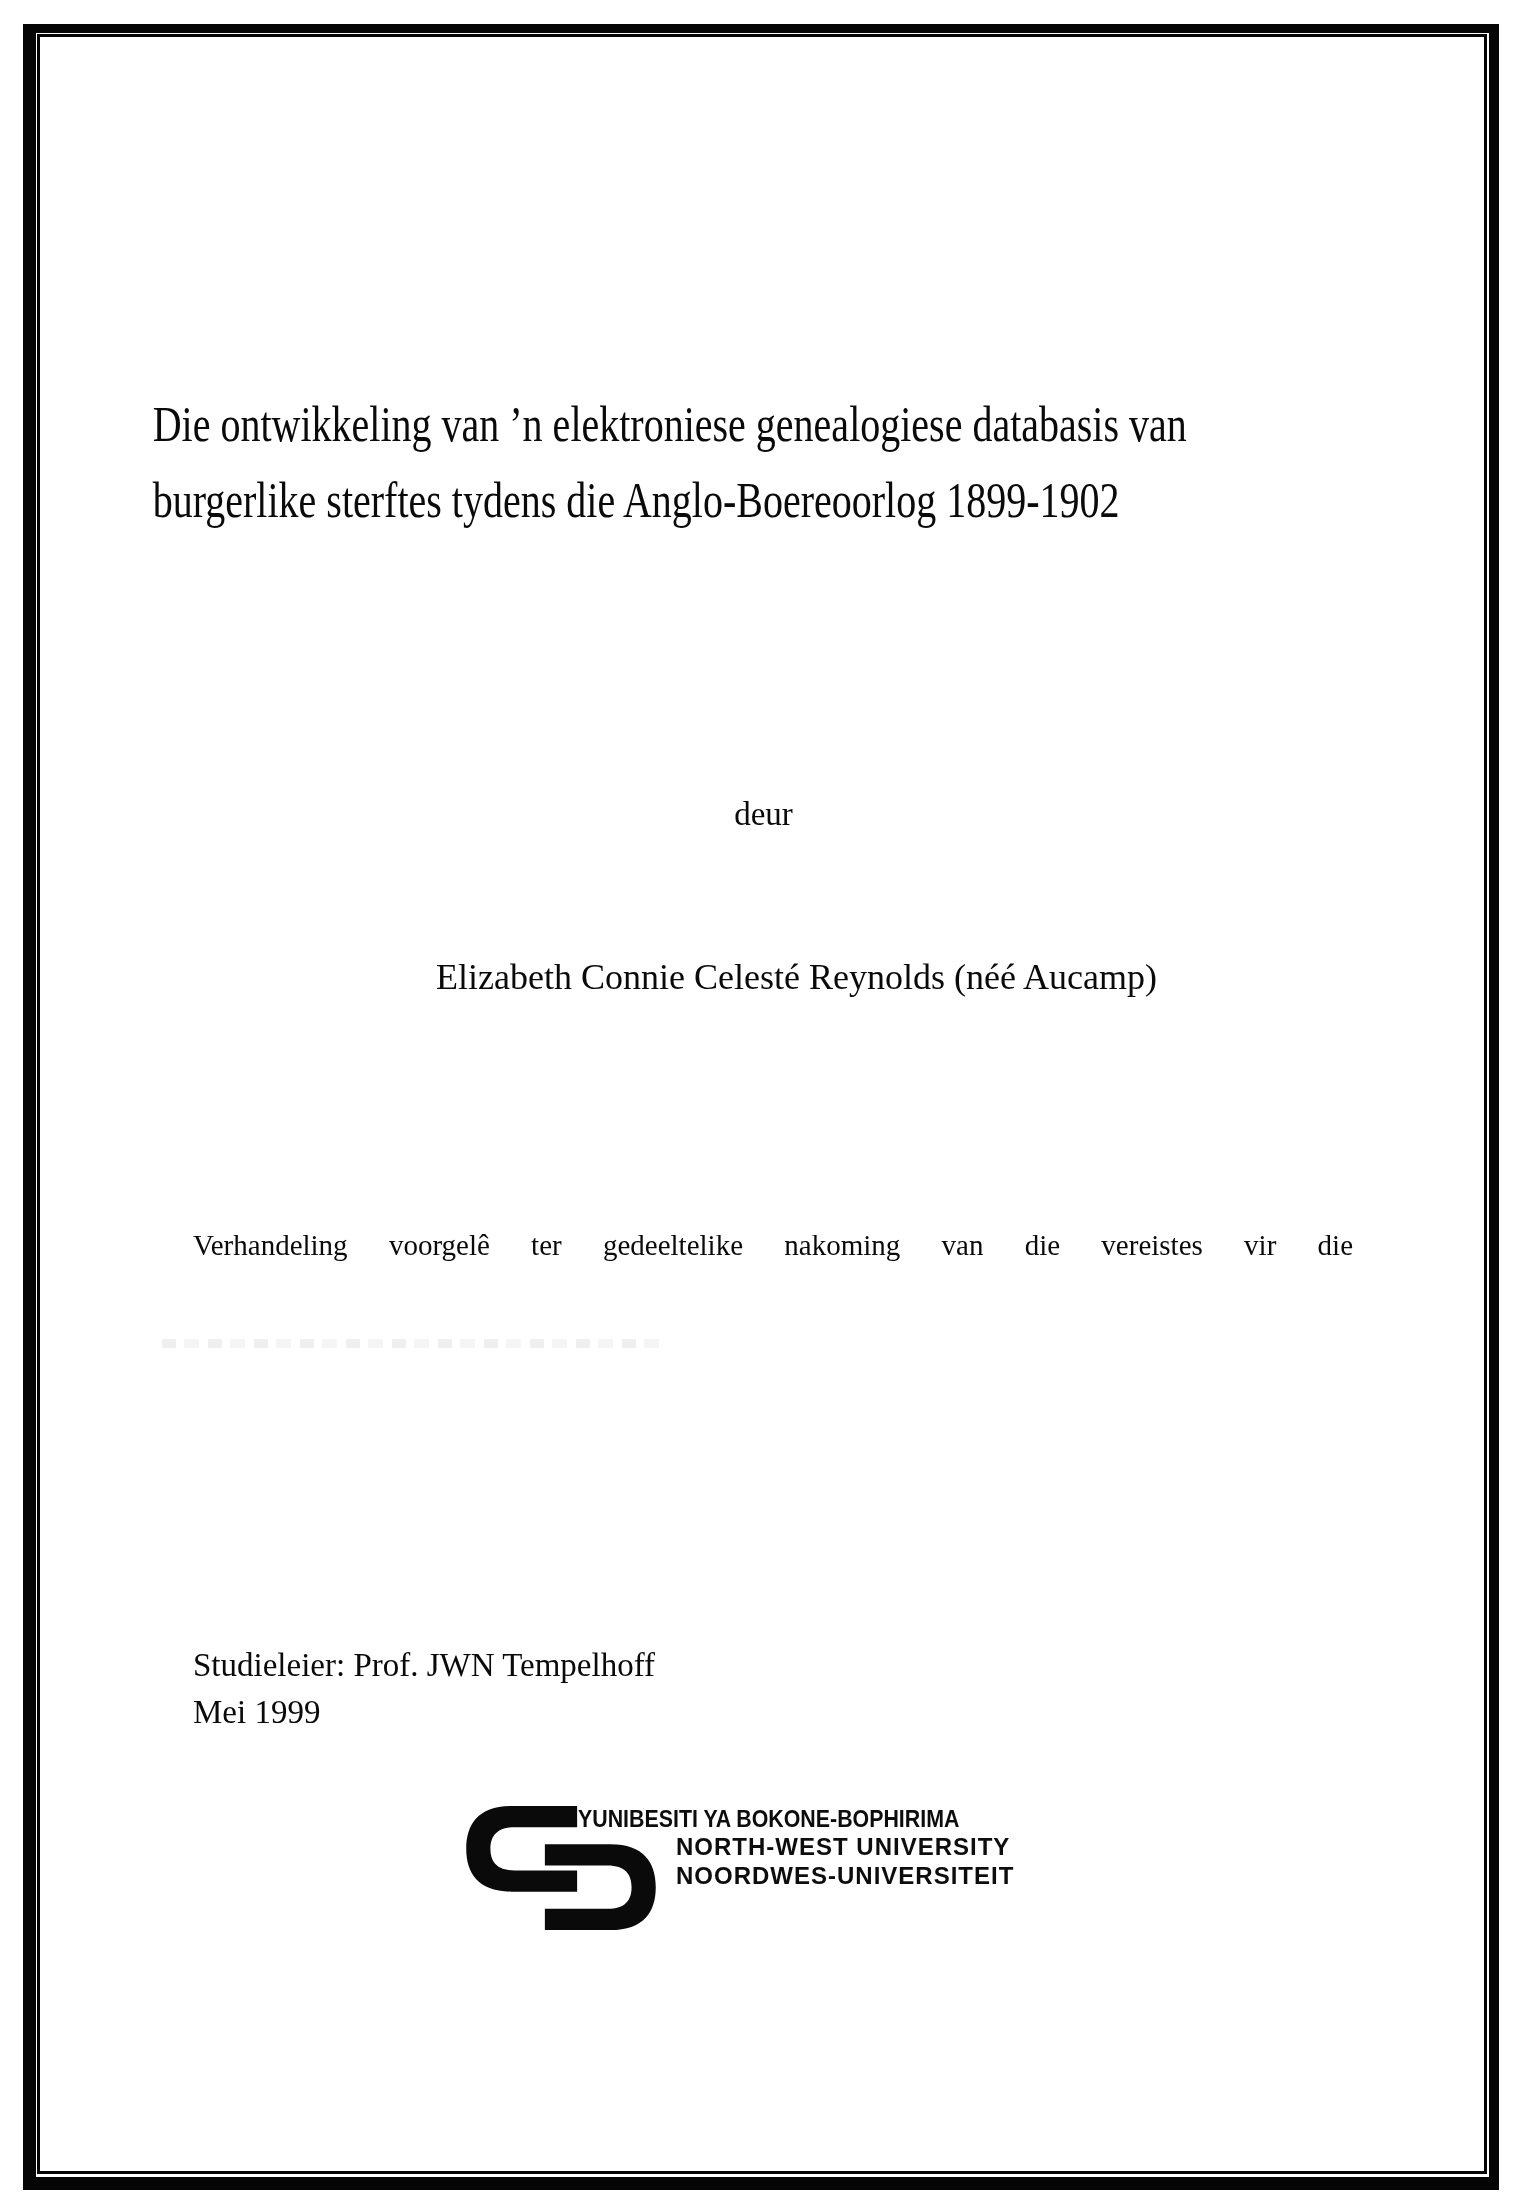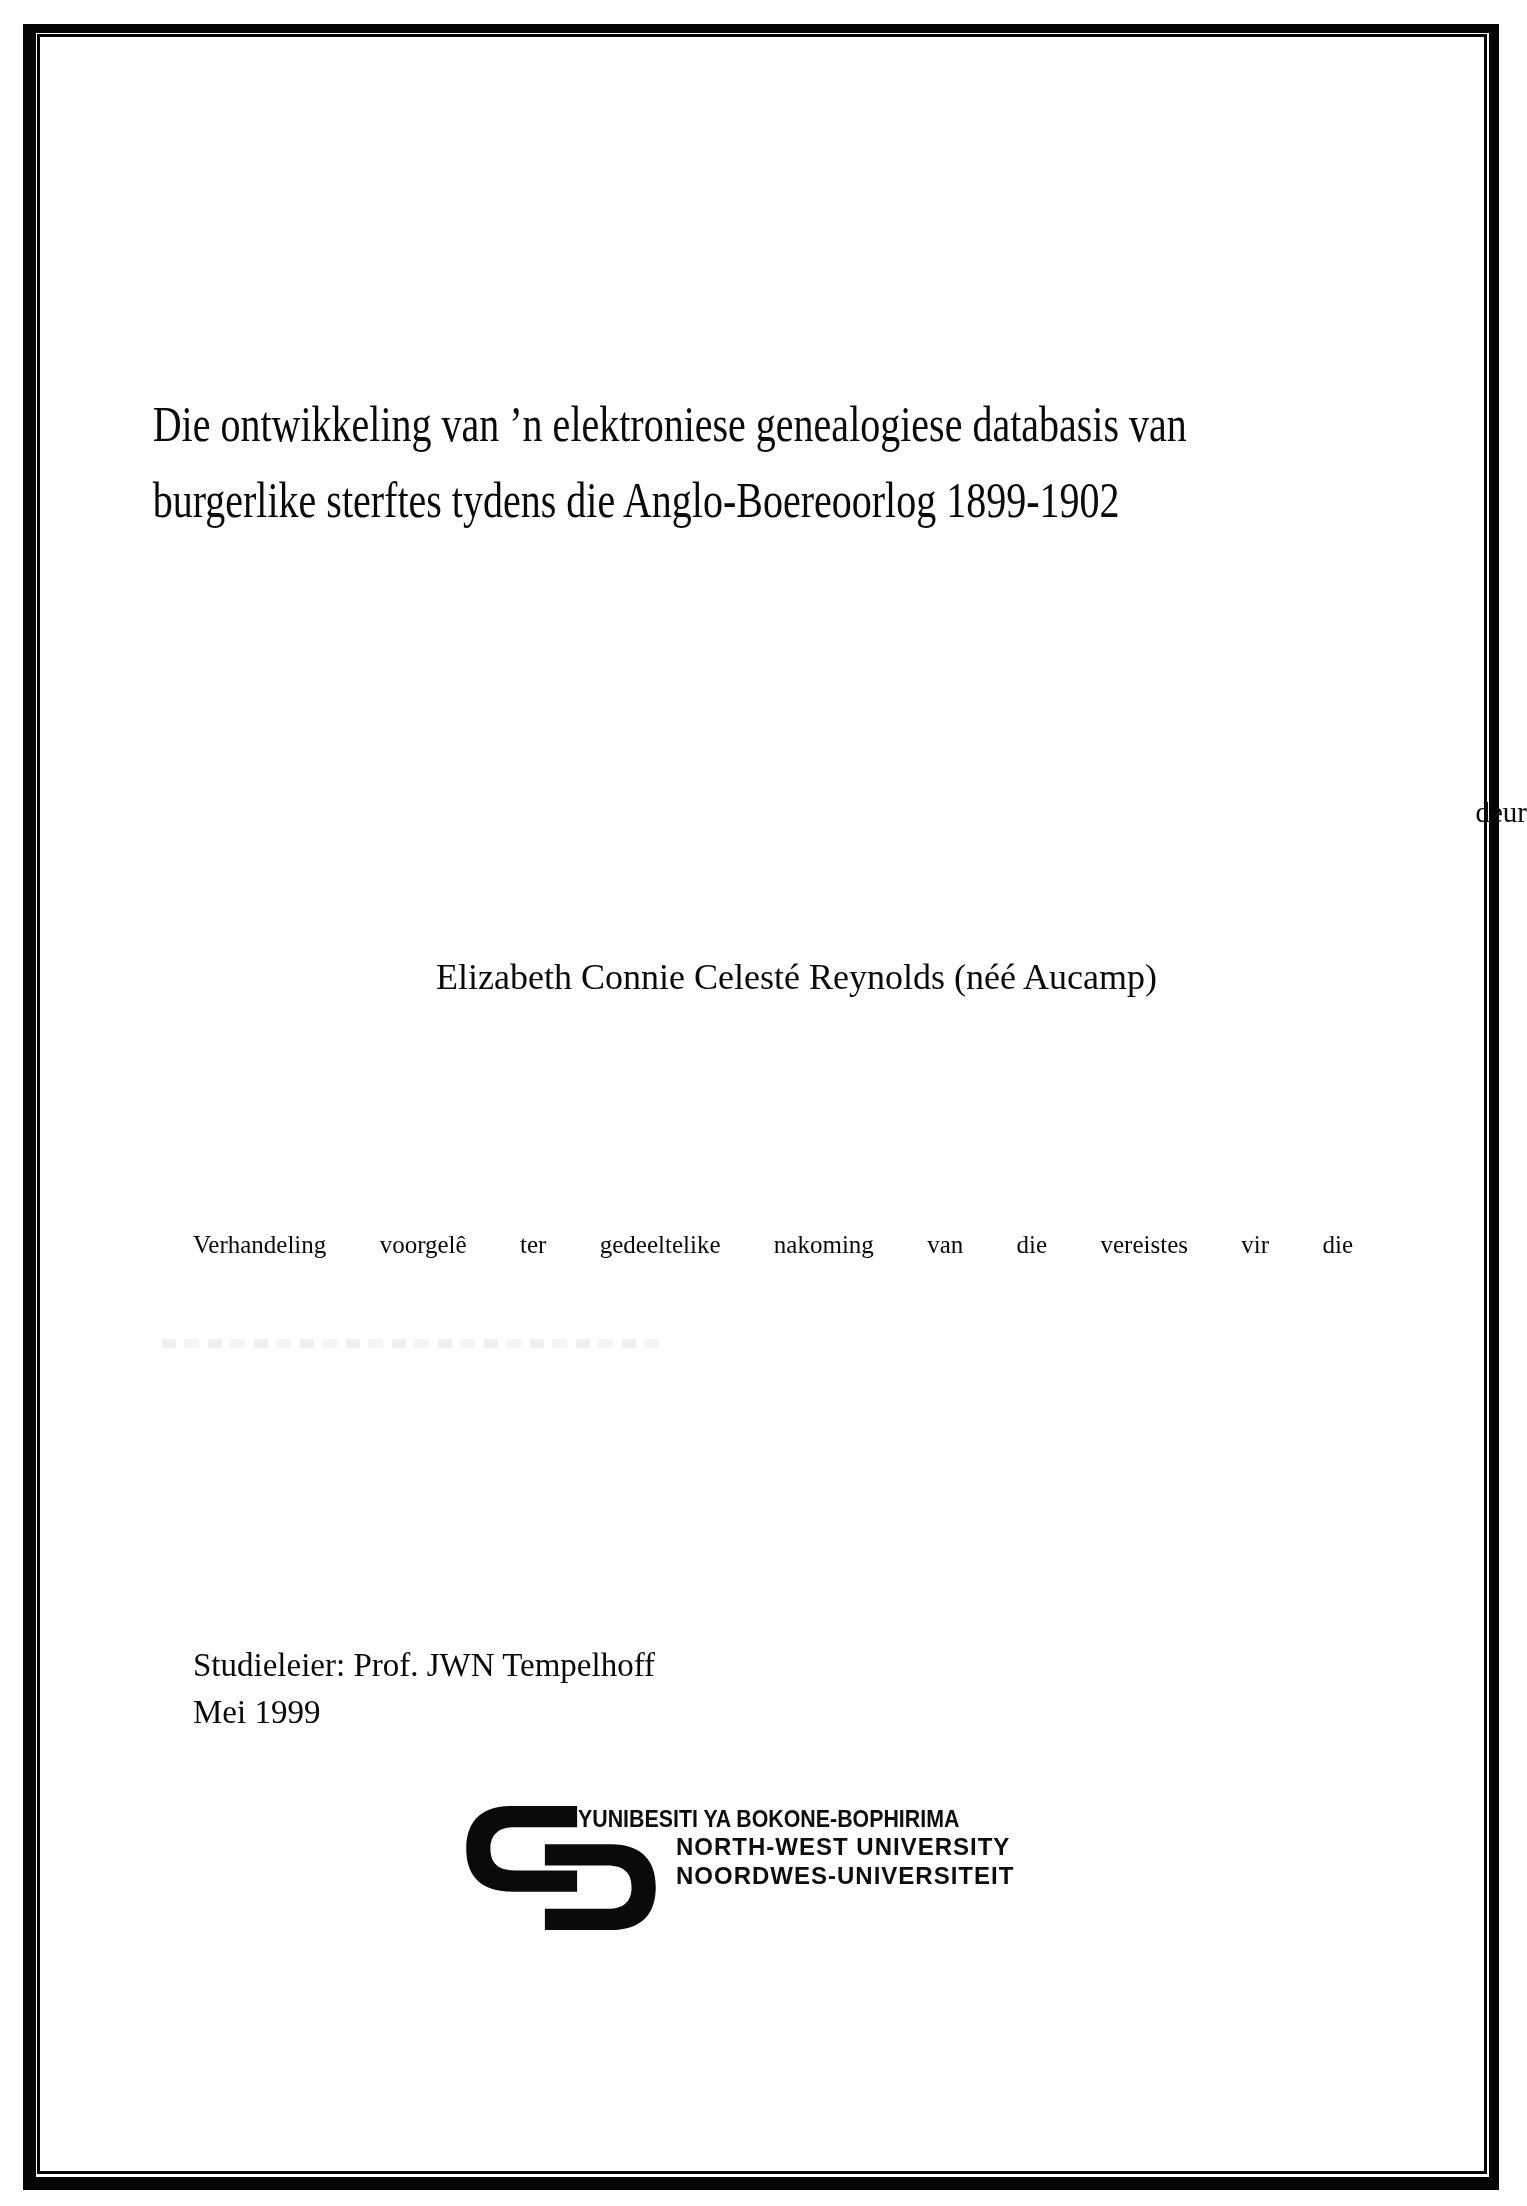--- a/index.html
+++ b/index.html
@@ -24,29 +24,29 @@
     border:3px solid #050505;
   }
   .title {
     position:absolute; top:386px; left:0; width:100%;
     font-size:50px; line-height:76px;
     white-space:nowrap;
   }
   .title-line { transform:scaleX(0.8); transform-origin:50% 50%; }
   .byline {
     position:absolute; top:796px; left:0; width:100%;
-    text-align:right; font-size:29px;
+    text-align:center; font-size:33px;
   }
   .author {
     position:absolute; top:956px; left:0; width:100%;
     text-align:center; font-size:36px;padding-left:33px;
   }
   .desc {
     position:absolute; top:1224px; left:193px; width:1160px;
-    font-size:25px; line-height:42px;
+    font-size:29px; line-height:42px;
   }
   .desc .justified { text-align:justify; text-align-last:justify; }
   .desc em { font-style:italic; }
   .scan-artifact {
     position:absolute; top:1339px; left:162px; width:498px; height:9px;
     background:repeating-linear-gradient(90deg,
       #e2e2e2 0 14px, #ffffff 14px 22px, #ededed 22px 37px, #ffffff 37px 46px);
     opacity:0.55; filter:blur(0.6px);
   }
   .supervisor {

